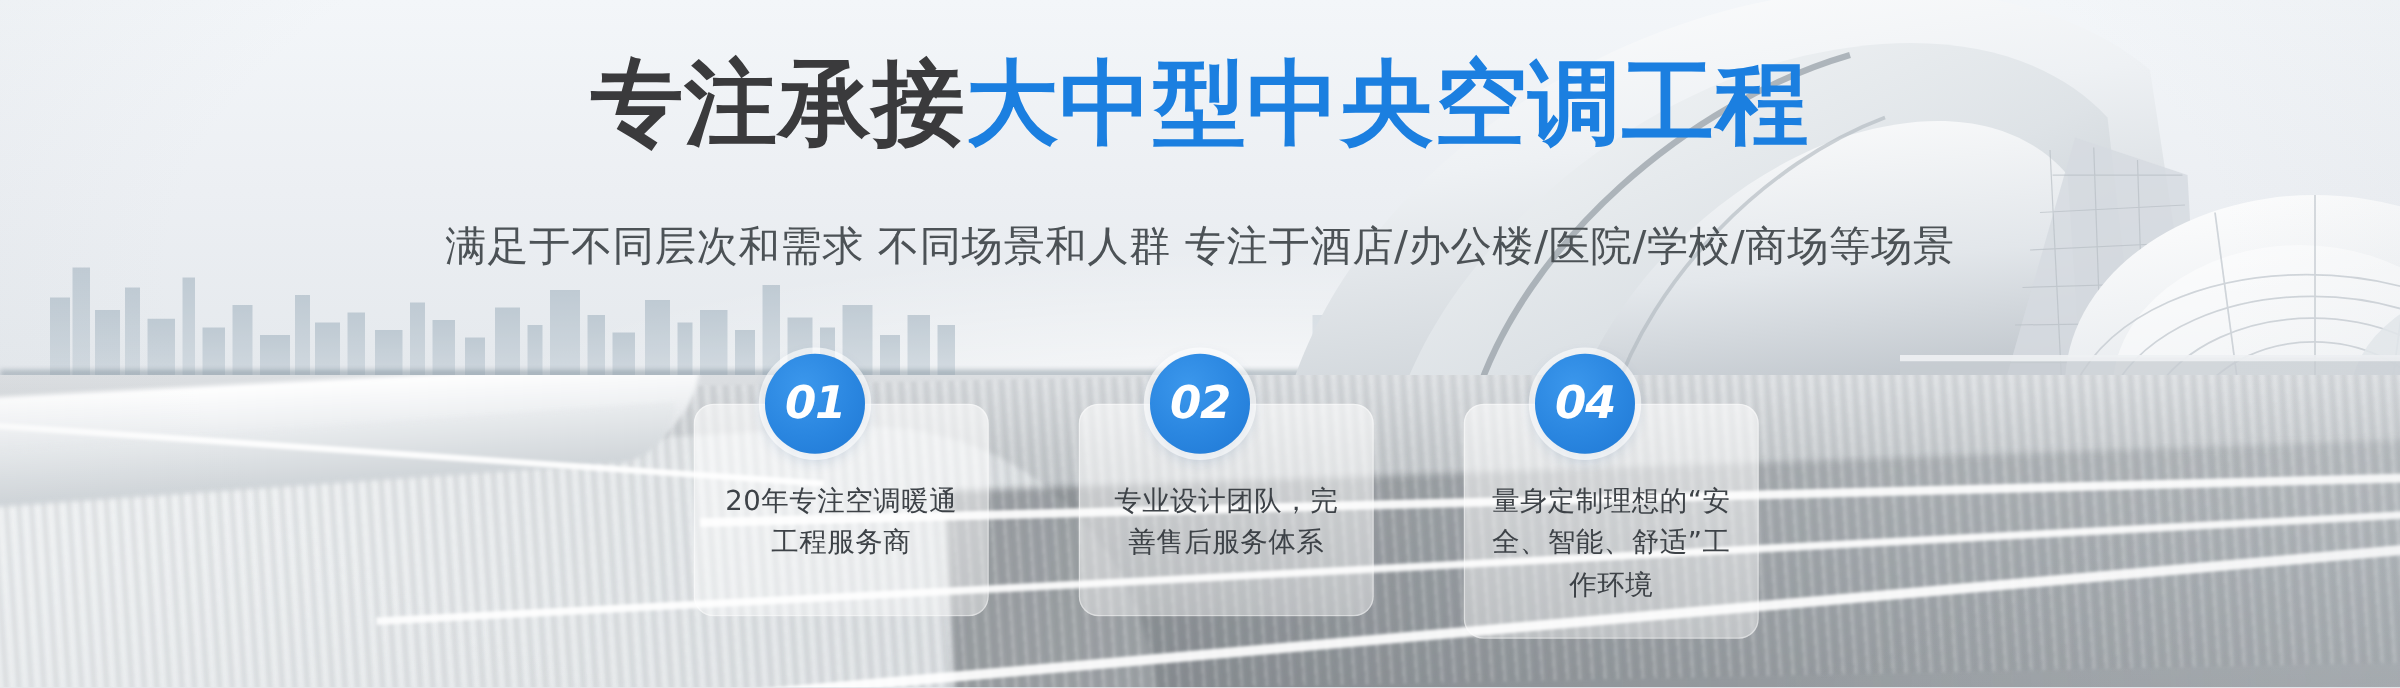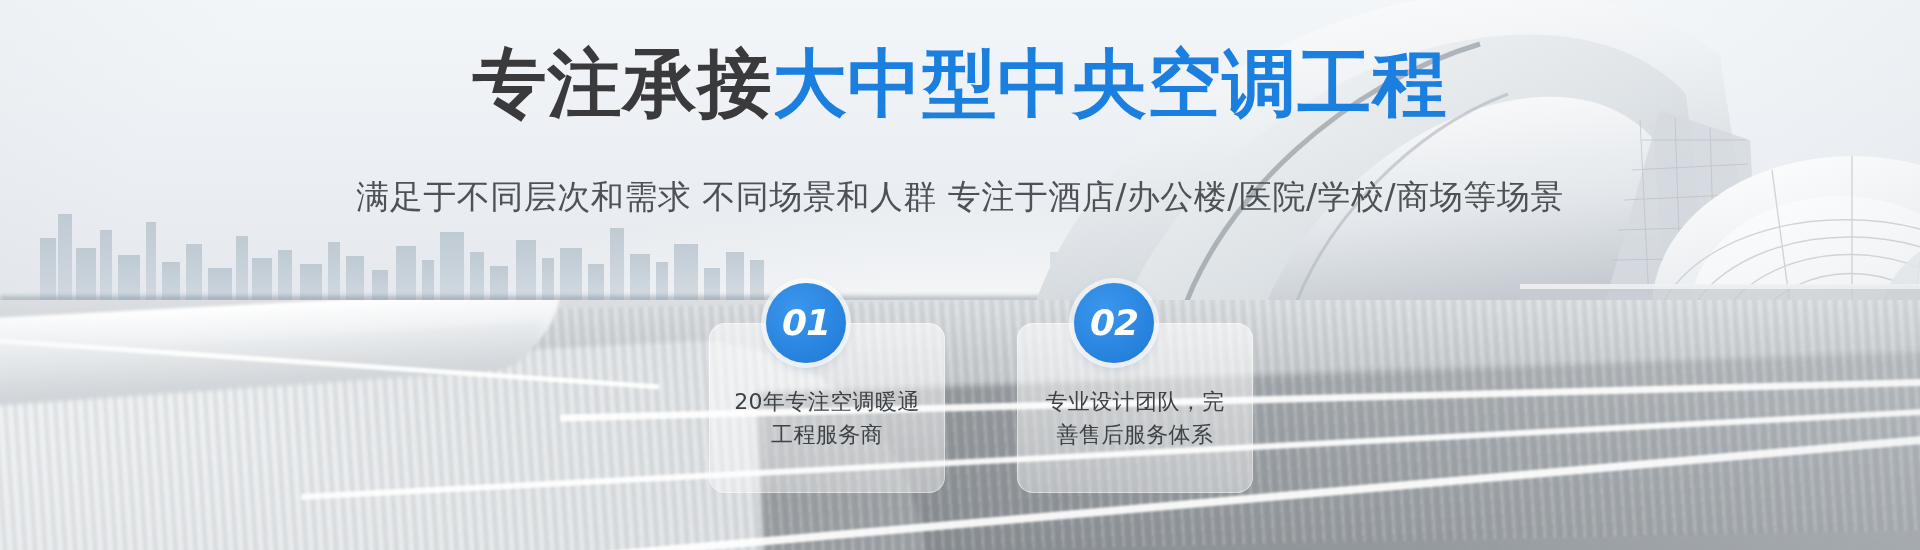--- a/index.html
+++ b/index.html
@@ -341,16 +341,24 @@
       <div class="card">
         <div class="badge">
           <span class="badge-num">02</span>
         </div>
         <div class="panel">
           <div class="panel-text">专业设计团队，完善售后服务体系</div>
         </div>
       </div>
 
 
+      <div class="card">
+        <div class="badge">
+          <span class="badge-num">04</span>
+        </div>
+        <div class="panel">
+          <div class="panel-text">量身定制理想的“安全、智能、舒适”工作环境</div>
+        </div>
+      </div>
 
     </div>
   </div>
 </div>
 
 </body></html>

